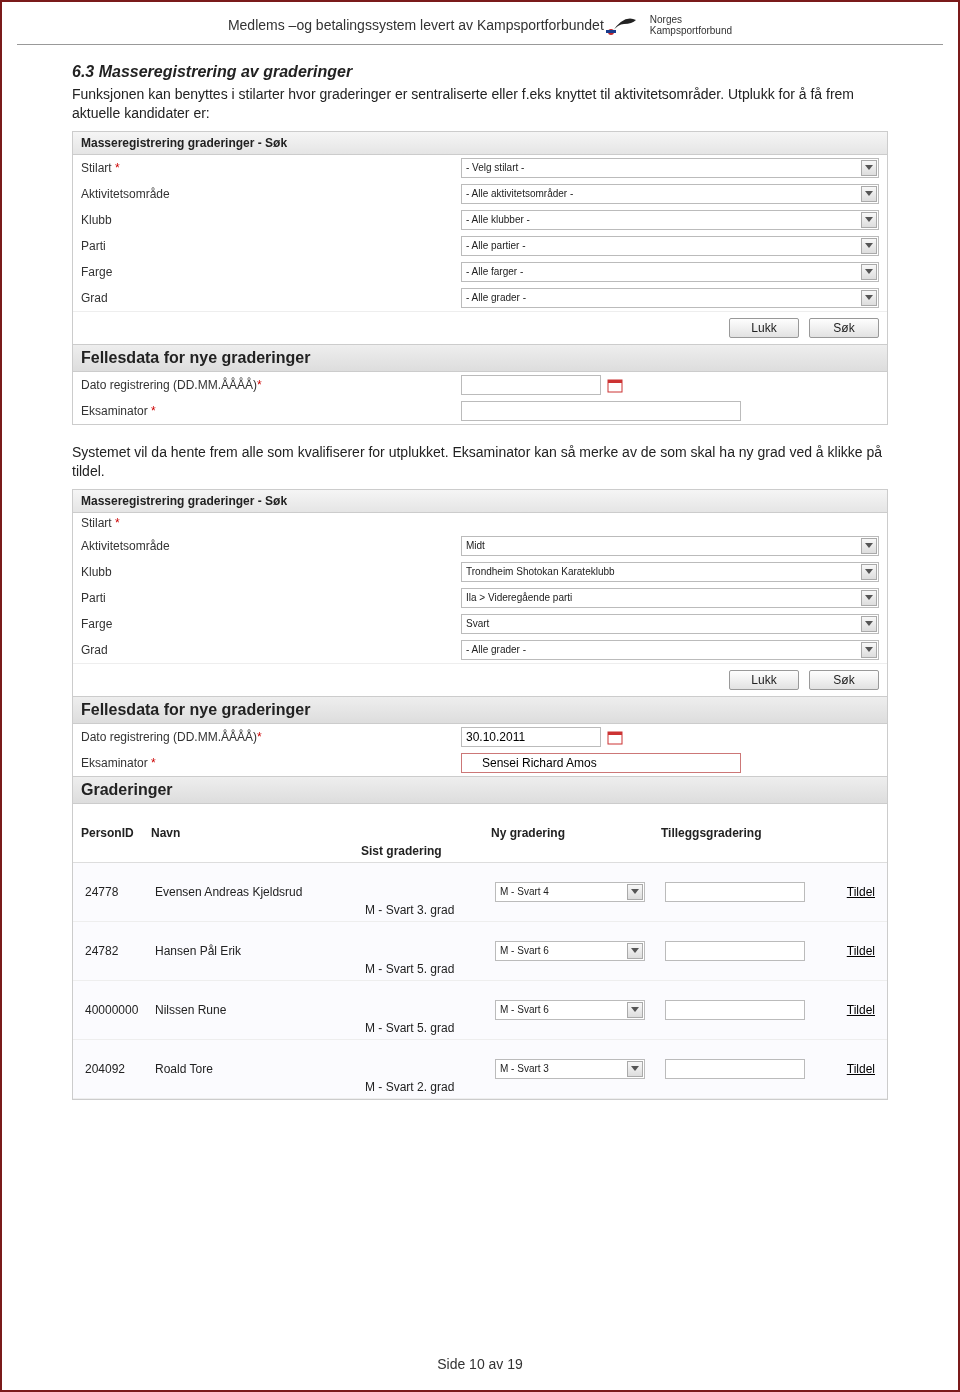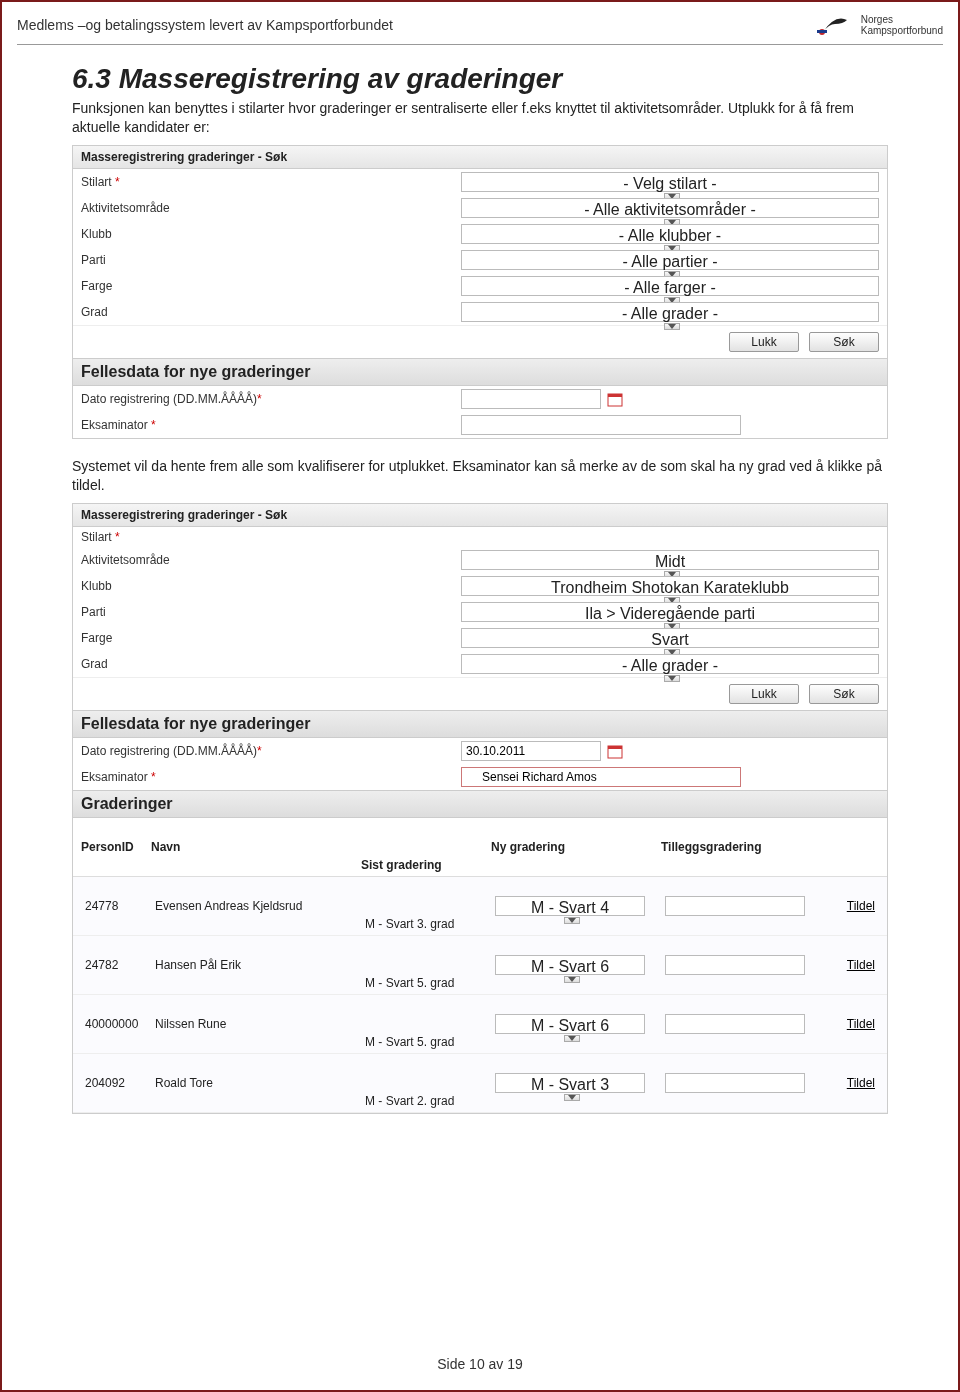--- a/index.html
+++ b/index.html
@@ -13,21 +13,21 @@
   .page {
     width: 960px;
     height: 1392px;
     position: relative;
     border: 2px solid #7a1a1a;
     margin: 0;
     padding: 10px 15px 30px 15px;
   }
   .header {
     display: flex;
-    justify-content: space-between;
+    justify-content: center;
     align-items: center;
     border-bottom: 1px solid #999;
     padding-bottom: 6px;
     margin-bottom: 18px;
   }
   .header-title {
     font-size: 14px;
     color: #333;
   }
   .logo {
@@ -38,21 +38,21 @@
   .logo svg { display: block; }
   .logo-text {
     font-size: 10px;
     line-height: 1.1;
     color: #333;
   }
   .content {
     padding: 0 55px;
   }
   h2.section-heading {
-    font-size: 28px;
+    font-size: 16px;
     font-style: italic;
     font-weight: bold;
     color: #222;
     margin: 0 0 4px 0;
   }
   .body-text {
     font-size: 14px;
     font-family: Verdana, sans-serif;
     line-height: 1.35;
     margin: 2px 0 8px 0;
@@ -90,24 +90,23 @@
   .req { color: #c00; }
   .field-control {
     flex: 1;
     display: flex;
     align-items: center;
   }
   .select, .text-input {
     width: 100%;
     border: 1px solid #bbb;
     background: #fff;
-    font-size: 16px;
+    font-size: 10px;
     padding: 2px 4px;
     height: 20px;
-    flex-direction: column;
   }
   .select {
     position: relative;
     display: flex;
     align-items: center;
     justify-content: space-between;
   }
   .select .sel-arrow {
     width: 16px;
     height: 16px;

